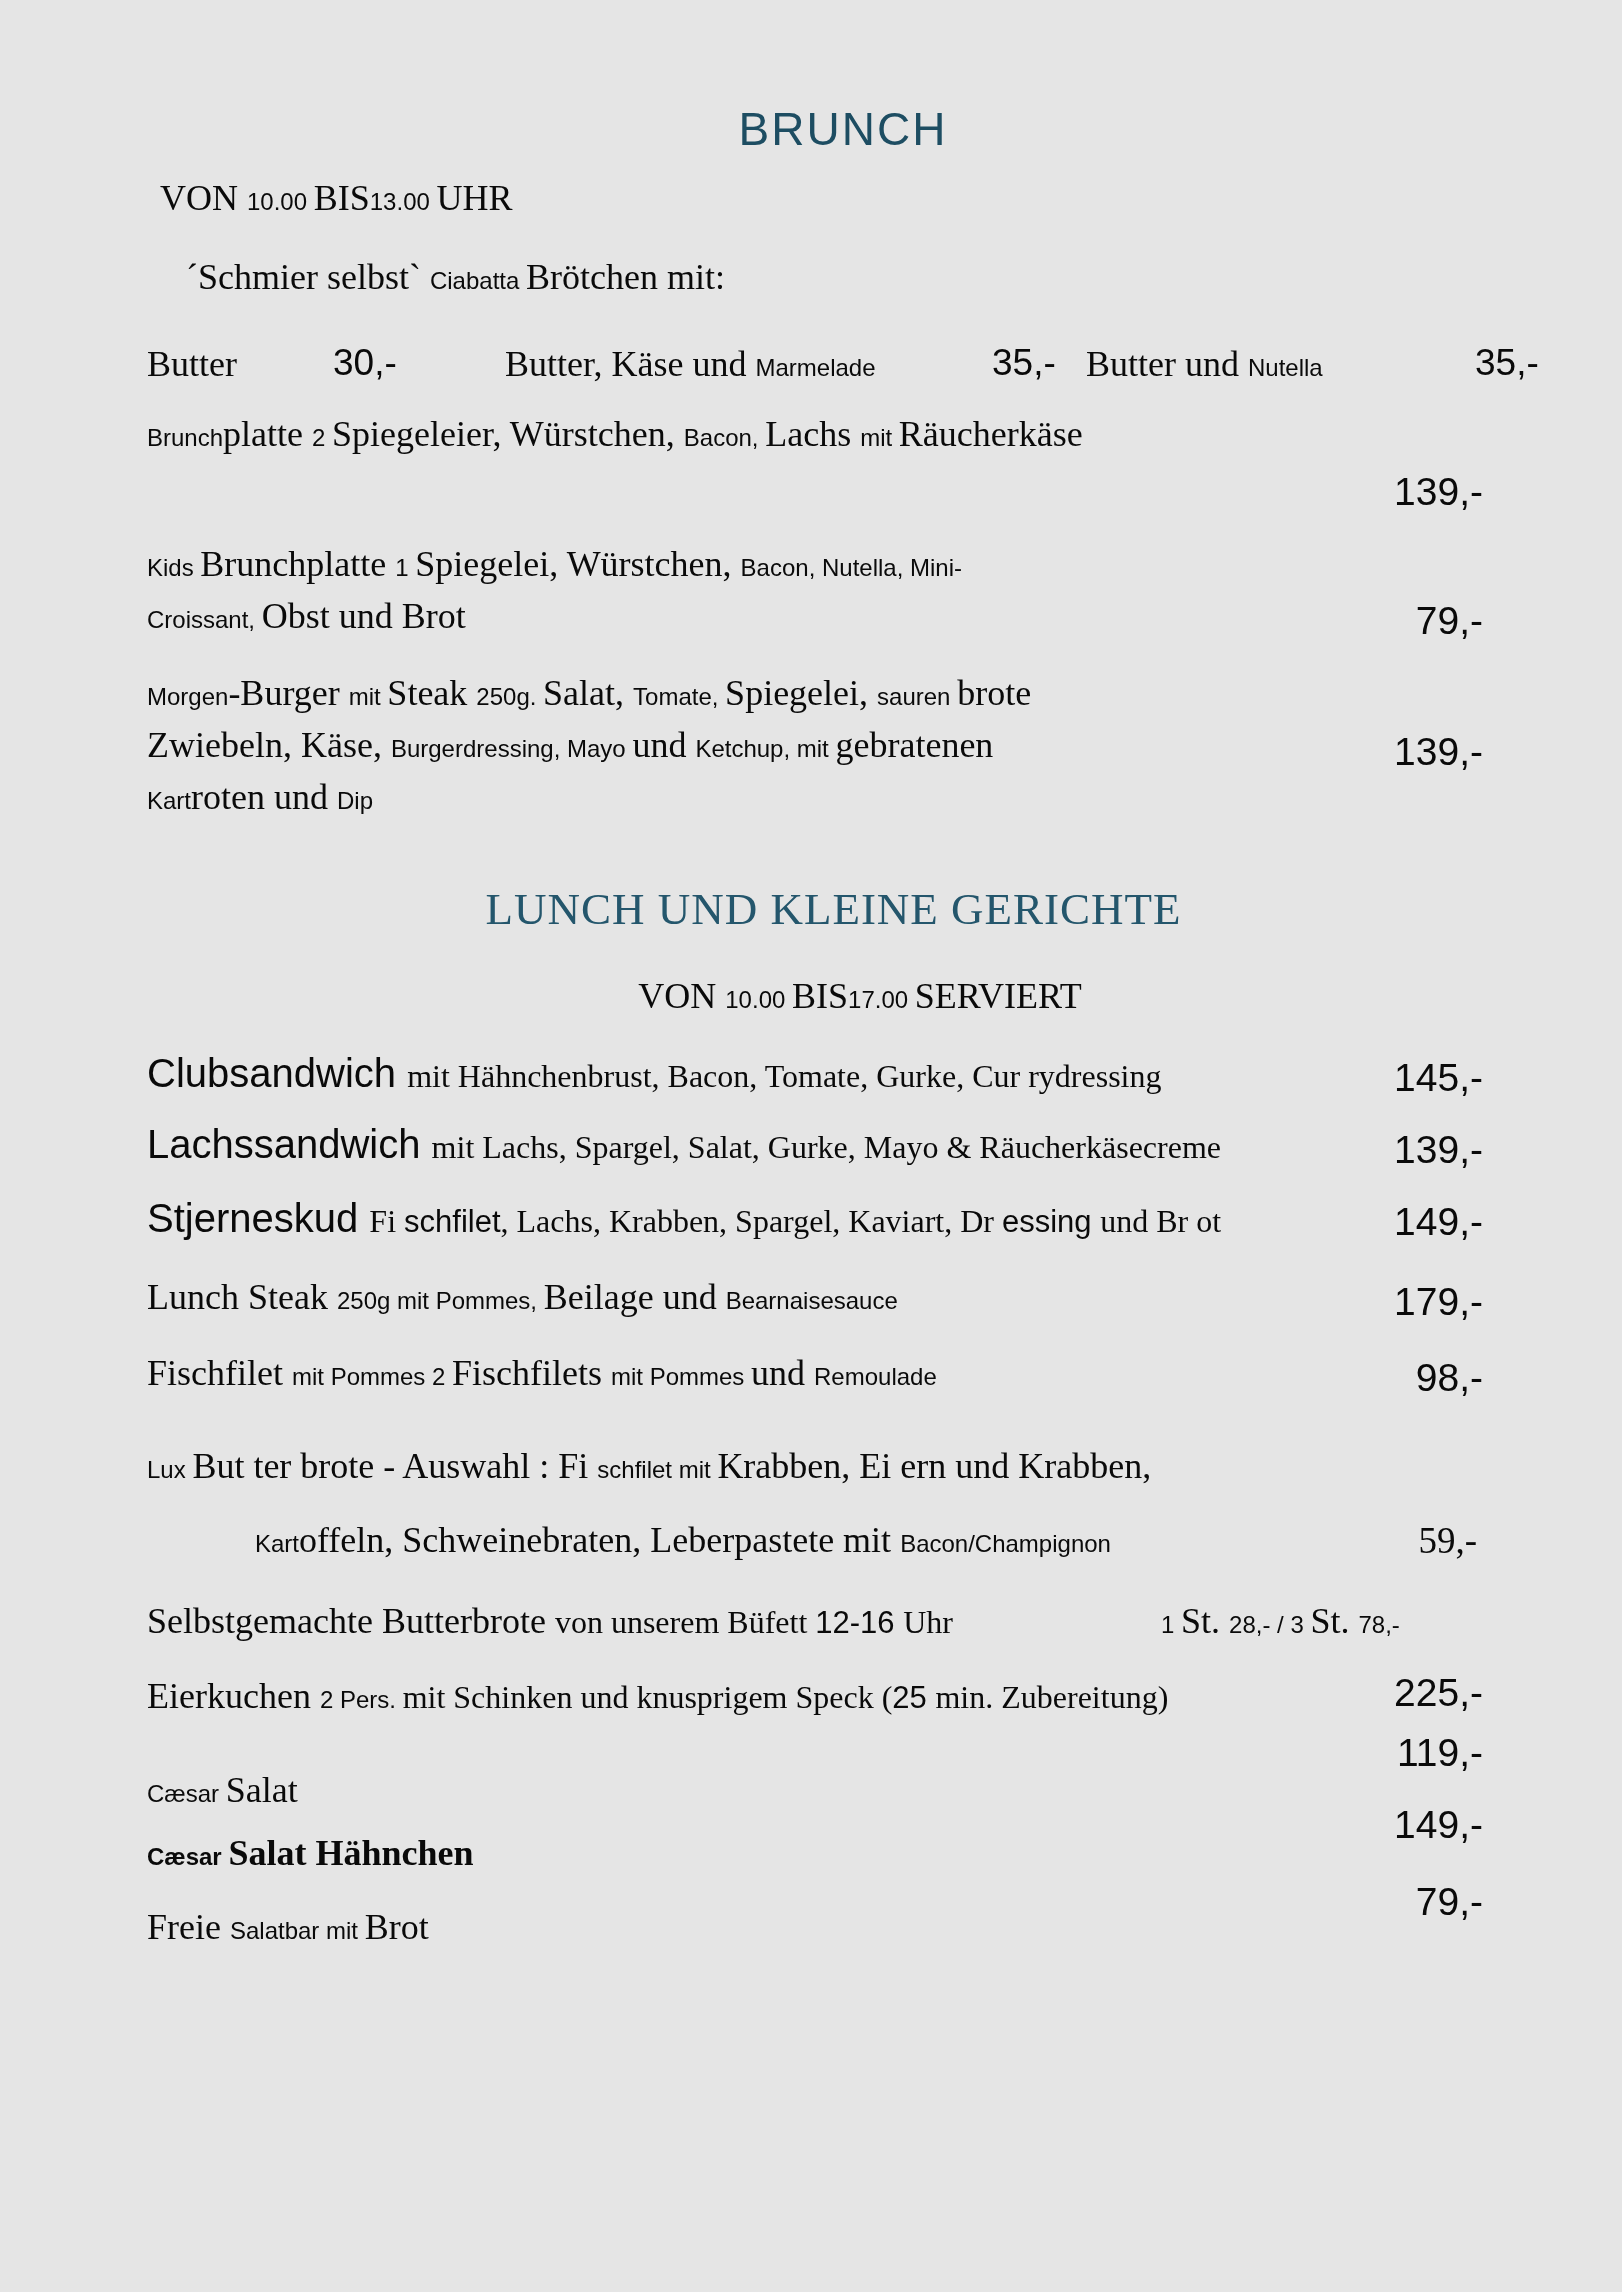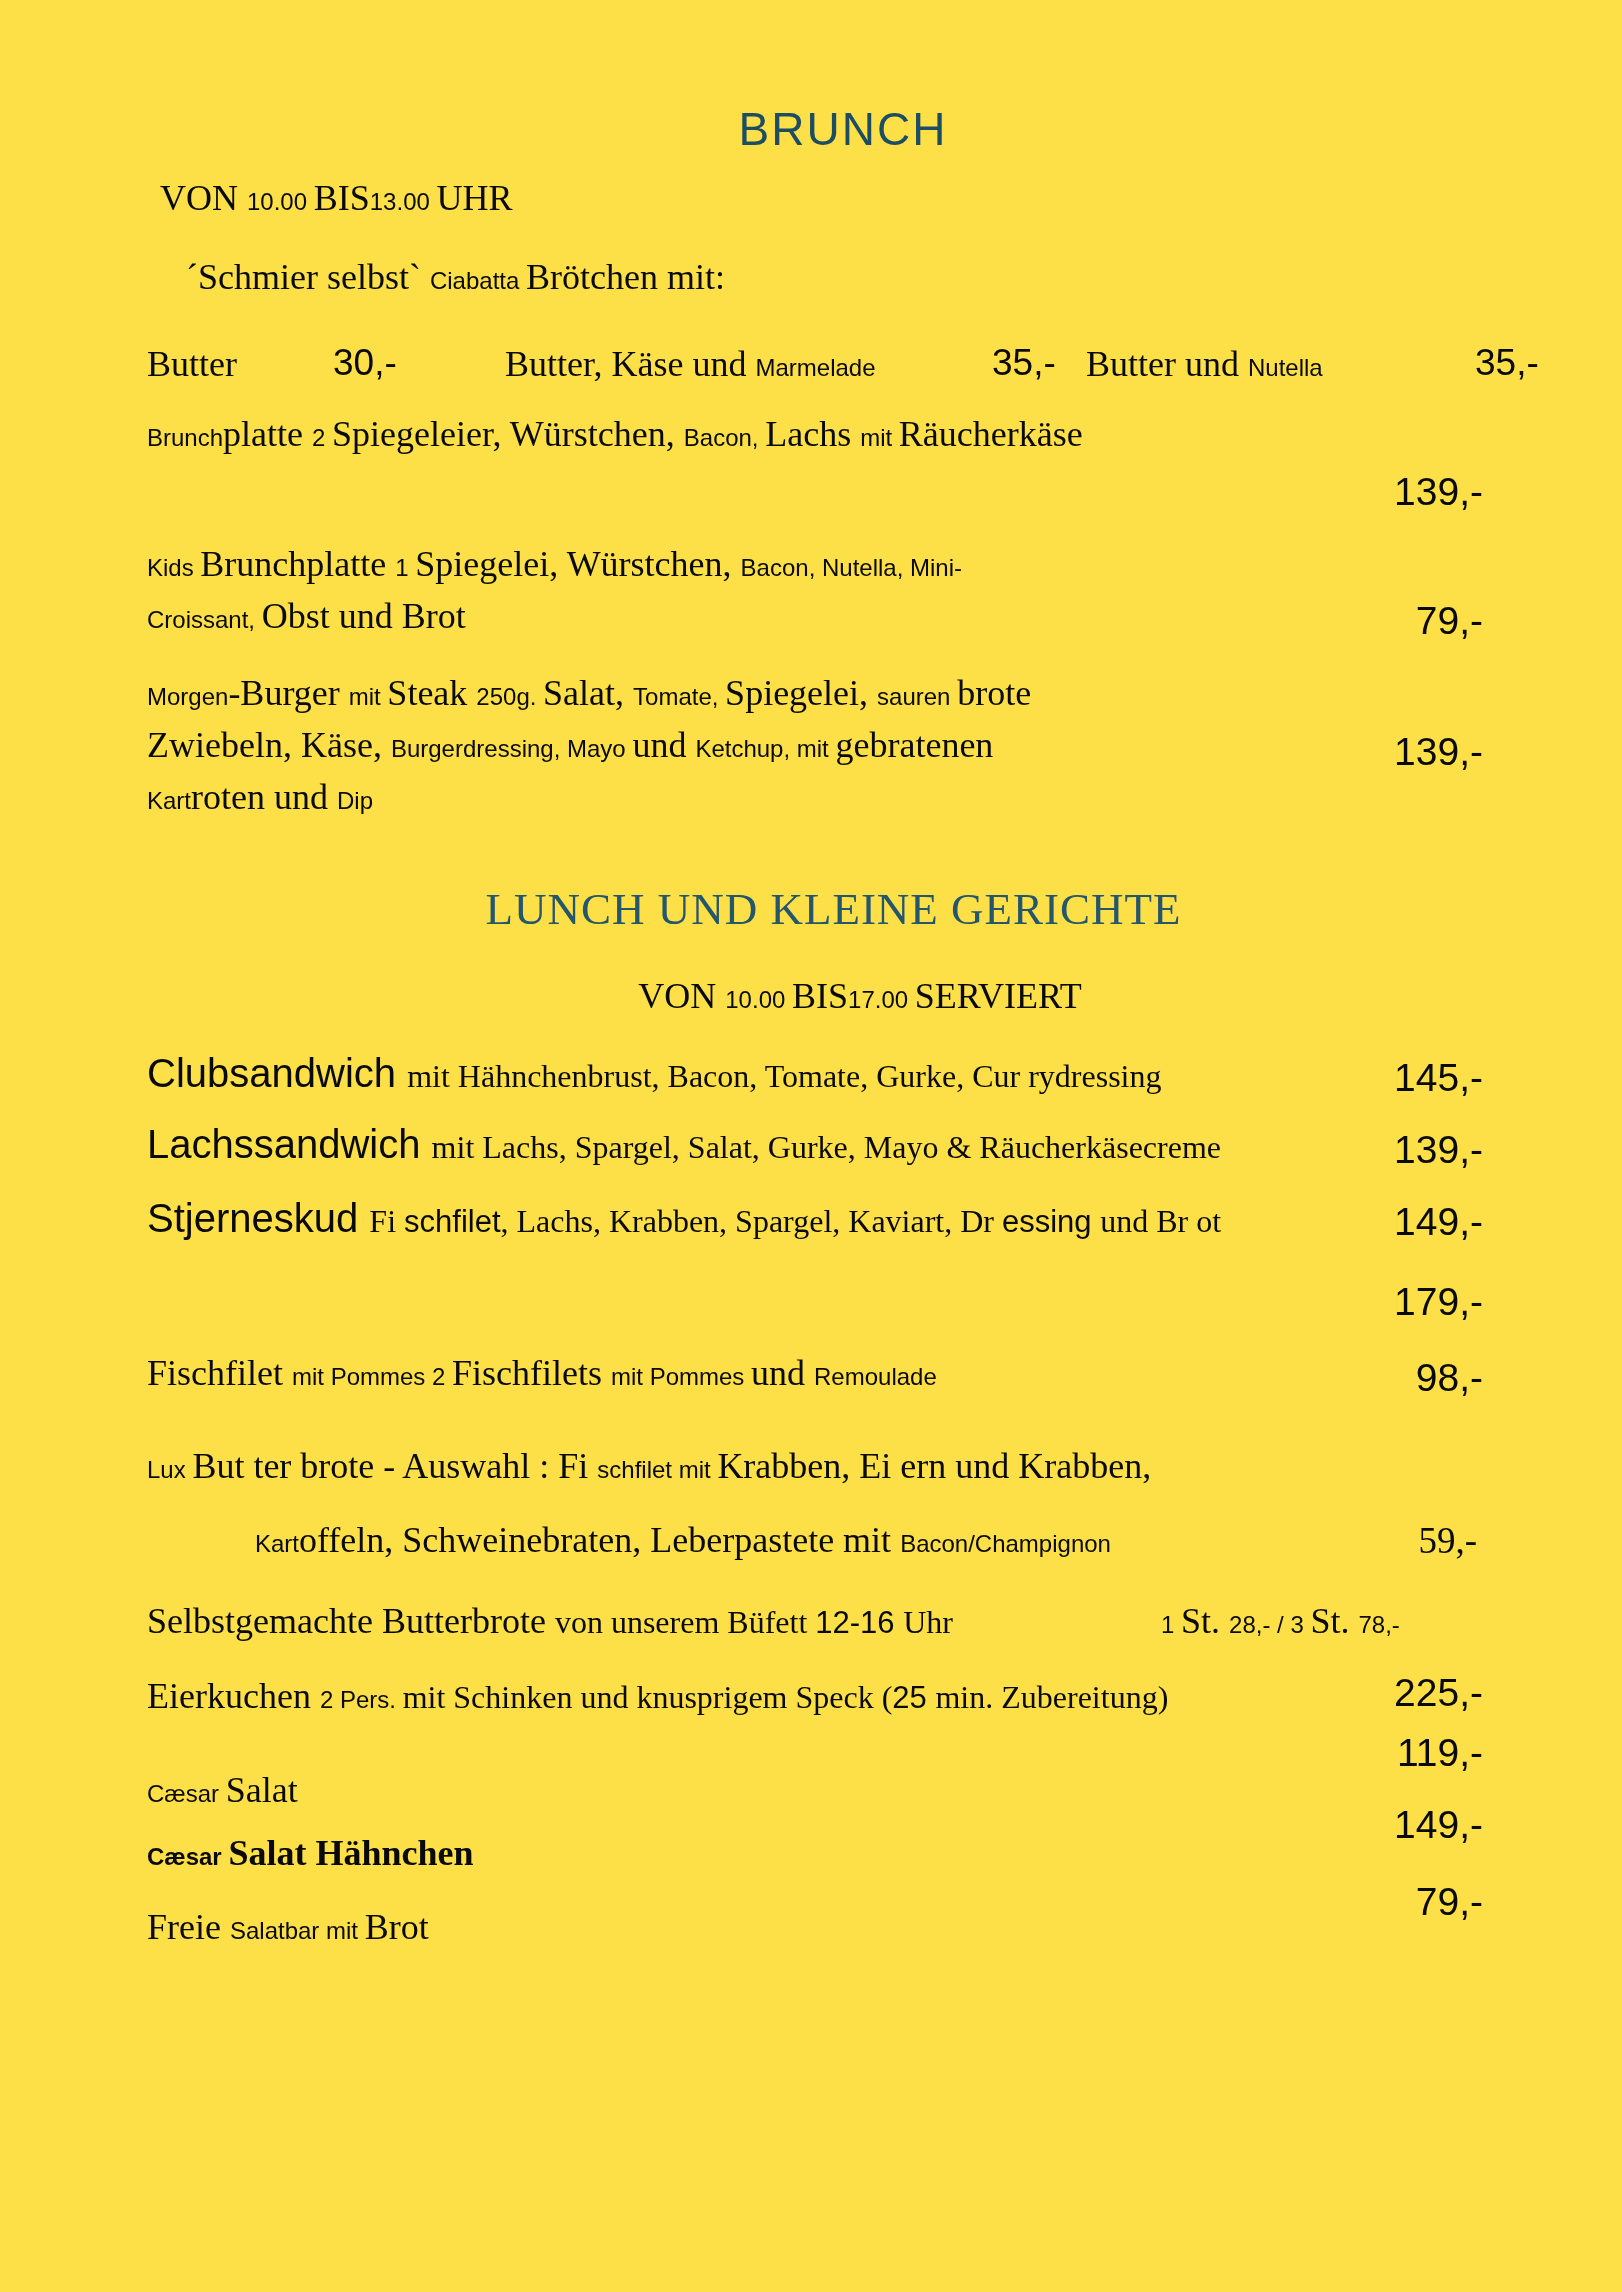--- a/index.html
+++ b/index.html
@@ -1,16 +1,16 @@
 <!DOCTYPE html>
 <html><head>
 <meta charset="utf-8">
 <style>
   html,body{margin:0;padding:0;background:#ffffff;}
-  .page{position:relative;width:1622px;height:2293px;background:#fde047;overflow:hidden;
+  .page{position:relative;width:1622px;height:2293px;background:#e5e5e5;overflow:hidden;
         color:#0a0a0a;}
   .ln{position:absolute;white-space:nowrap;line-height:1;}
   
   .f-serif{font-family:"Liberation Serif",serif;font-size:36px;}
   .f-sans{font-family:"Liberation Sans",sans-serif;font-size:24px;}
   .f-serif-sm{font-family:"Liberation Serif",serif;font-size:32px;}
   .f-sans-sm{font-family:"Liberation Sans",sans-serif;font-size:31px;}
   .f-sans-lg{font-family:"Liberation Sans",sans-serif;font-size:40px;}
   
   .price{font-family:"Liberation Sans",sans-serif;font-size:39px;right:139px;text-align:right;}
@@ -77,20 +77,21 @@
 
   <div class="ln" id="li0"><span class="f-sans-lg">Clubsandwich </span><span class="f-serif-sm">mit Hähnchenbrust, Bacon, Tomate, Gurke, Cur rydressing</span></div>
   <div class="ln price" id="li0p">145,-</div>
 
   <div class="ln" id="li1"><span class="f-sans-lg">Lachssandwich </span><span class="f-serif-sm">mit Lachs, Spargel, Salat, Gurke, Mayo &amp; Räucherkäsecreme</span></div>
   <div class="ln price" id="li1p">139,-</div>
 
   <div class="ln" id="li2"><span class="f-sans-lg">Stjerneskud </span><span class="f-serif-sm">Fi </span><span class="f-sans-sm">schfilet</span><span class="f-serif-sm">, Lachs, Krabben, Spargel, Kaviart, Dr </span><span class="f-sans-sm">essing </span><span class="f-serif-sm">und Br ot</span></div>
   <div class="ln price" id="li2p">149,-</div>
 
+  <div class="ln" id="li3"><span class="f-serif">Lunch Steak </span><span class="f-sans">250g </span><span class="f-sans">mit Pommes, </span><span class="f-serif">Beilage und </span><span class="f-sans">Bearnaisesauce</span></div>
   <div class="ln price" id="li3p">179,-</div>
 
   <div class="ln" id="li4"><span class="f-serif">Fischfilet </span><span class="f-sans">mit Pommes 2 </span><span class="f-serif">Fischfilets </span><span class="f-sans">mit Pommes </span><span class="f-serif">und </span><span class="f-sans">Remoulade</span></div>
   <div class="ln price" id="li4p">98,-</div>
 
   <div class="ln" id="li5l0"><span class="f-sans">Lux </span><span class="f-serif">But ter brote - Auswahl : Fi </span><span class="f-sans">schfilet mit </span><span class="f-serif">Krabben, Ei ern und Krabben,</span></div>
   <div class="ln" id="li5l1"><span class="f-sans">Kart</span><span class="f-serif">offeln, Schweinebraten, Leberpastete mit </span><span class="f-sans">Bacon/Champignon</span></div>
   <div class="ln price-serif" id="li5p">59,-</div>
 
   <div class="ln" id="li6"><span class="f-serif">Selbstgemachte Butterbrote </span><span class="f-serif-sm">von unserem Büfett </span><span class="f-sans-sm">12-16 </span><span class="f-serif-sm">Uhr</span></div>

